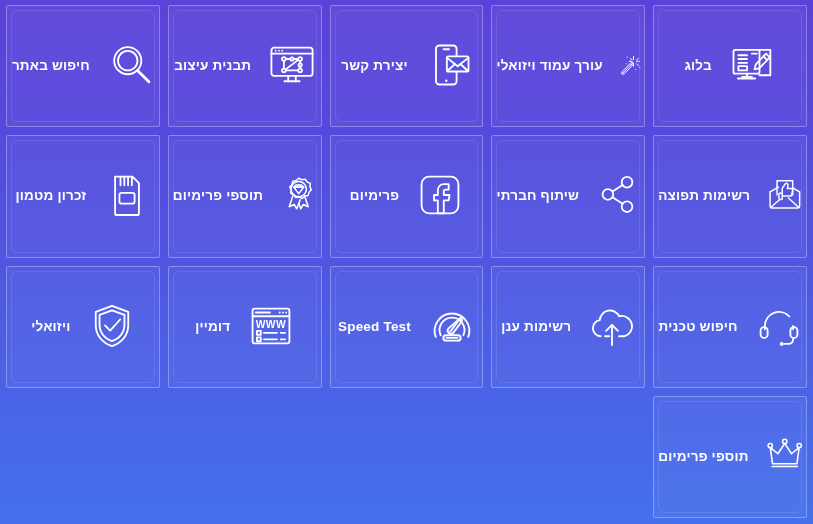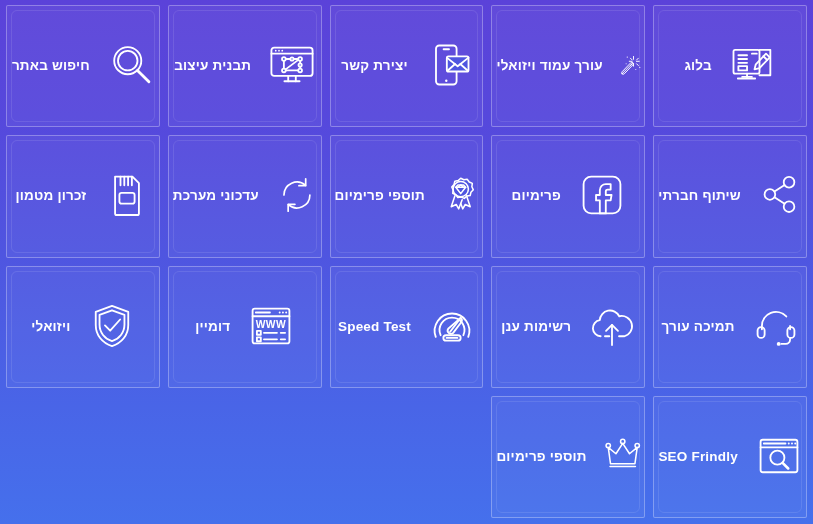--- a/index.html
+++ b/index.html
@@ -161,20 +161,34 @@
     <circle cx="21" cy="20" r="12.5"></circle>
     <circle cx="21" cy="20" r="9"></circle>
     <path d="M30 29l10.5 10.5" stroke-width="2.6"></path>
   </svg>
       </span>
       <span class="label">חיפוש באתר</span>
     </div>
     <div class="card">
       <span class="icon-wrap">
         <svg viewBox="0 0 48 48" xmlns="http://www.w3.org/2000/svg">
+    <path d="M7 20.5l17-10 17 10"></path>
+    <path d="M7 20.5V37a2 2 0 0 0 2 2h30a2 2 0 0 0 2-2V20.5"></path>
+    <path d="M7.8 38.4L20 27.5M40.2 38.4L28 27.5"></path>
+    <path d="M15 13V7.5h18V24" style="fill:#4f55e0"></path>
+    <path d="M15 13v11"></path>
+    <path d="M21 22.5v-6.2l3.4-5a1.9 1.9 0 0 1 3.3 1.7l-.9 3.5h4.3a1.8 1.8 0 0 1 1.8 2.2l-1 5a1.9 1.9 0 0 1-1.9 1.5H21z" style="fill:#4f55e0"></path>
+    <rect x="17.2" y="22" width="3.8" height="7.2" rx="0.8" style="fill:#4f55e0"></rect>
+  </svg>
+      </span>
+      <span class="label">רשימות תפוצה</span>
+    </div>
+    <div class="card">
+      <span class="icon-wrap">
+        <svg viewBox="0 0 48 48" xmlns="http://www.w3.org/2000/svg">
     <circle cx="32" cy="12" r="5"></circle>
     <circle cx="14" cy="23.5" r="5"></circle>
     <circle cx="32" cy="35" r="5"></circle>
     <path d="M18.3 20.8l9.5-6.1M18.3 26.2l9.5 6.1"></path>
   </svg>
       </span>
       <span class="label">שיתוף חברתי</span>
     </div>
     <div class="card">
       <span class="icon-wrap">
@@ -195,50 +209,39 @@
     <path d="M21 15.5l3-2.6 3 2.6"></path>
     <path d="M17.5 25l-4 12 5.5-2.5 2.8 4.8 3.8-10"></path>
     <path d="M30.5 25l4 12-5.5-2.5-2.8 4.8-2.2-6"></path>
   </svg>
       </span>
       <span class="label">תוספי פרימיום</span>
     </div>
     <div class="card">
       <span class="icon-wrap">
         <svg viewBox="0 0 48 48" xmlns="http://www.w3.org/2000/svg">
-    <path d="M37 24a13 13 0 0 1-21.6 9.7"></path>
-    <path d="M11 24a13 13 0 0 1 21.6-9.7"></path>
-    <path d="M32.8 7.8v6.8H26"></path>
-    <path d="M15.2 40.2v-6.8H22"></path>
-  </svg>
-      </span>
-      <span class="label">עדכוני מערכת</span>
-    </div>
-    <div class="card">
-      <span class="icon-wrap">
-        <svg viewBox="0 0 48 48" xmlns="http://www.w3.org/2000/svg">
     <path d="M13 7h16l6 6v28a1.5 1.5 0 0 1-1.5 1.5h-19A1.5 1.5 0 0 1 13 41z"></path>
     <path d="M18 7v8M21.5 7v8M25 7v8M28.5 7v8"></path>
     <rect x="17" y="22" width="14" height="10" rx="2"></rect>
   </svg>
       </span>
       <span class="label">זכרון מטמון</span>
     </div>
     <div class="card">
       <span class="icon-wrap">
         <svg viewBox="0 0 48 48" xmlns="http://www.w3.org/2000/svg">
     <path d="M11 27v-3a13 13 0 0 1 22.5-8.8"></path>
     <rect x="7" y="25" width="6.5" height="10" rx="3.2"></rect>
     <rect x="34.5" y="25" width="6.5" height="10" rx="3.2"></rect>
     <path d="M37 27v-3"></path>
     <path d="M37 35v1.5a4 4 0 0 1-4 4h-4"></path>
     <circle class="fillw" cx="26.5" cy="40.5" r="1.8"></circle>
   </svg>
       </span>
-      <span class="label">תמיכה עורך</span>
+      <span class="label">חיפוש טכנית</span>
     </div>
     <div class="card">
       <span class="icon-wrap">
         <svg viewBox="0 0 48 48" xmlns="http://www.w3.org/2000/svg">
     <path d="M13.5 33.5a7.5 7.5 0 0 1-.8-14.9 9.5 9.5 0 0 1 18-3.6 8 8 0 0 1 4.5 18.5"></path>
     <path d="M17.5 33.5h4M30.5 33.5h4"></path>
     <path d="M24 41.5V23"></path>
     <path d="M18.5 28.5L24 23l5.5 5.5"></path>
   </svg>
       </span>
@@ -280,35 +283,20 @@
     <path d="M24 5.5l15 5.5v12c0 9.5-6.2 16.8-15 19.5-8.8-2.7-15-10-15-19.5V11z"></path>
     <path d="M24 9.5l11.5 4.2v9c0 7.4-4.7 13.1-11.5 15.3-6.8-2.2-11.5-7.9-11.5-15.3v-9z"></path>
     <path d="M17.5 23.5l4.8 4.8L31.5 18"></path>
   </svg>
       </span>
       <span class="label">ויזואלי</span>
     </div>
     <div class="card">
       <span class="icon-wrap">
         <svg viewBox="0 0 48 48" xmlns="http://www.w3.org/2000/svg">
-    <rect x="7" y="9" width="34" height="30" rx="2"></rect>
-    <path d="M7 16h34"></path>
-    <path d="M10 12.5h20"></path>
-    <circle class="fillw" cx="33" cy="12.5" r="0.9"></circle>
-    <circle class="fillw" cx="36" cy="12.5" r="0.9"></circle>
-    <circle class="fillw" cx="39" cy="12.5" r="0.9"></circle>
-    <circle cx="22.5" cy="25.5" r="6.5"></circle>
-    <path d="M27.3 30.3l5.2 5.2" stroke-width="2.4"></path>
-  </svg>
-      </span>
-      <span class="label">SEO Frindly</span>
-    </div>
-    <div class="card">
-      <span class="icon-wrap">
-        <svg viewBox="0 0 48 48" xmlns="http://www.w3.org/2000/svg">
     <path d="M10 35.5h28"></path>
     <path d="M10.5 32.5L8 14.5l8.5 7L24 10l7.5 11.5 8.5-7-2.5 18z"></path>
     <circle cx="8" cy="12.5" r="2.4"></circle>
     <circle cx="24" cy="8" r="2.4"></circle>
     <circle cx="40" cy="12.5" r="2.4"></circle>
   </svg>
       </span>
       <span class="label">תוספי פרימיום</span>
     </div>
   </div>

